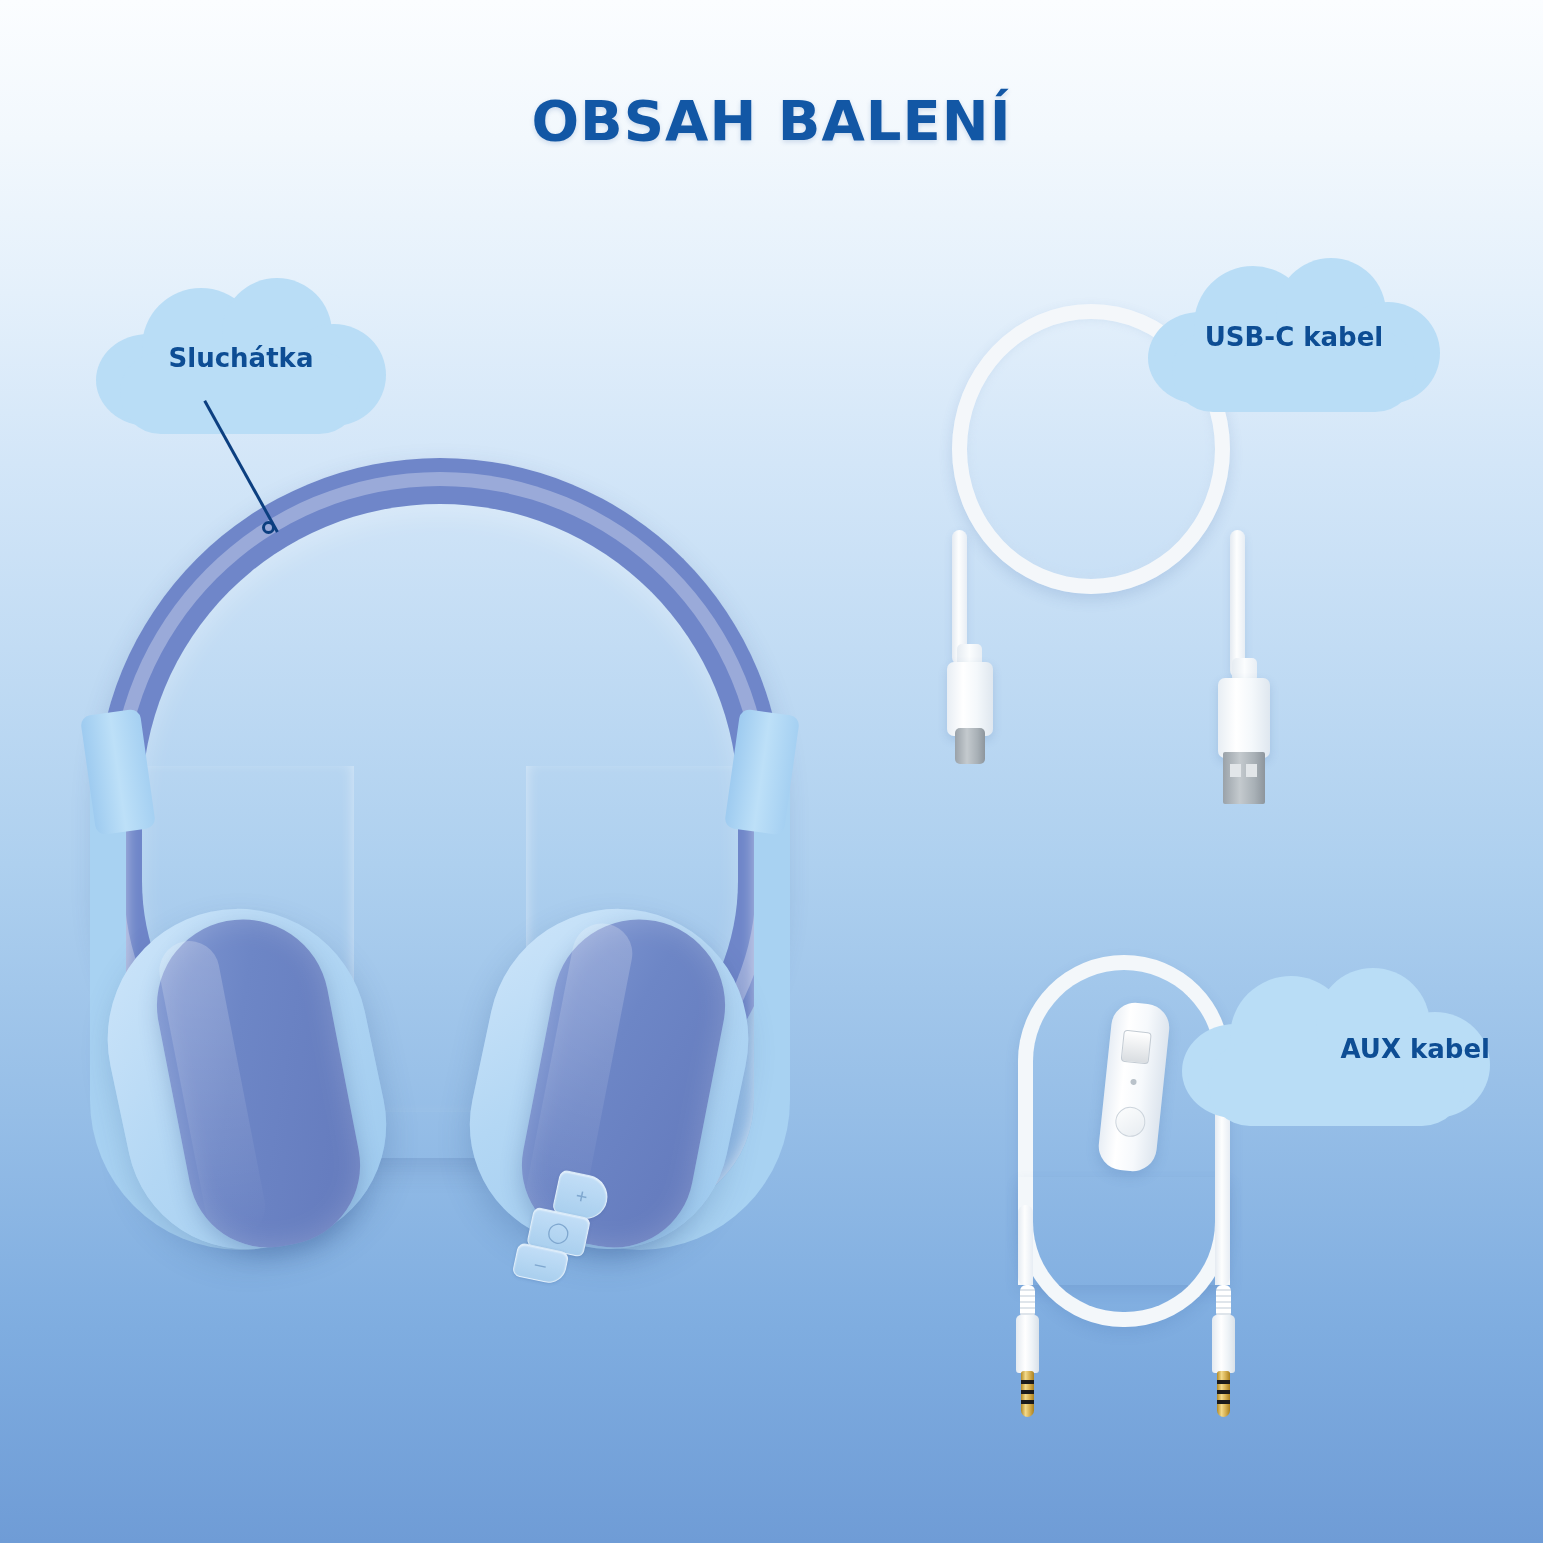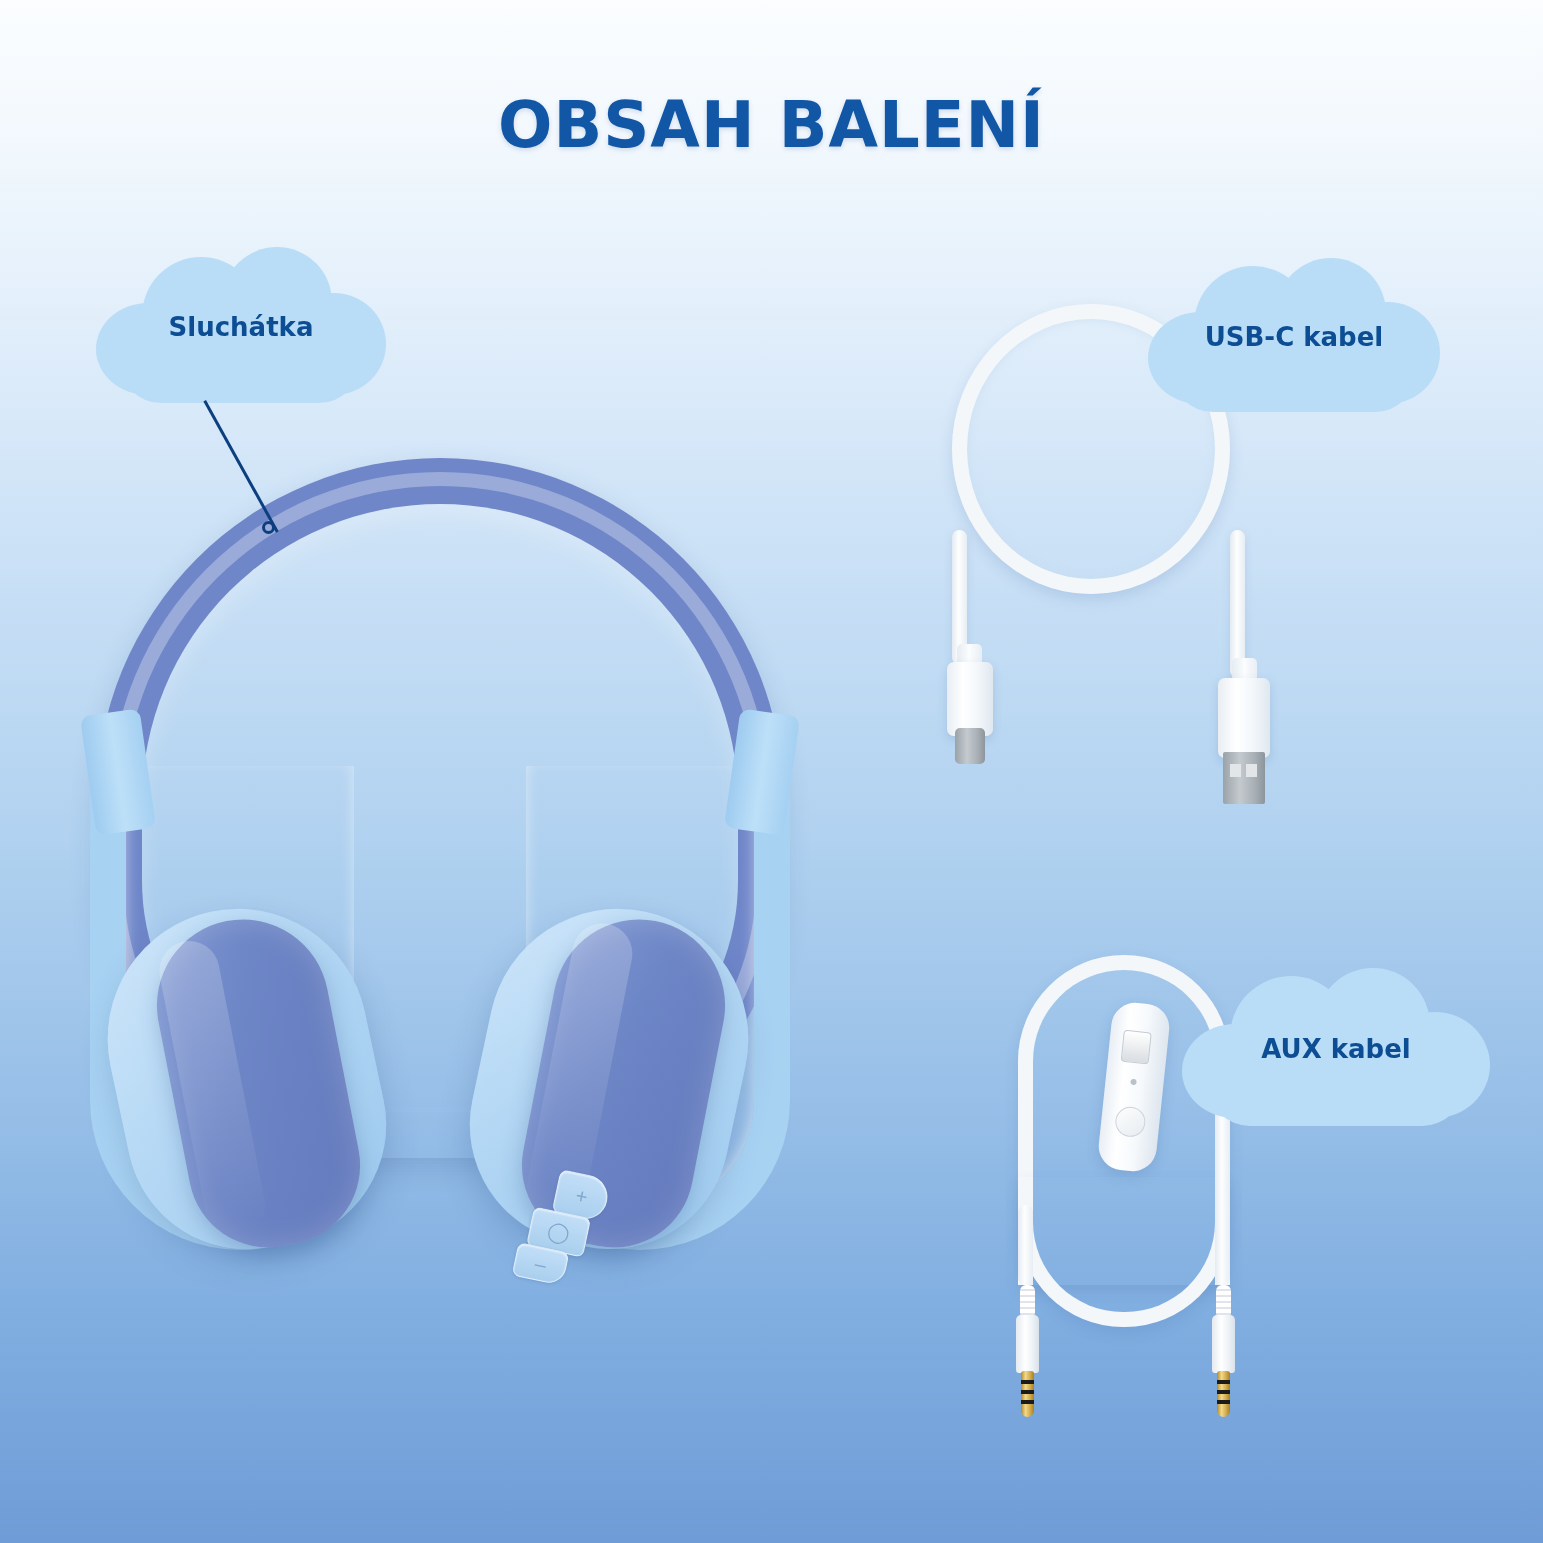--- a/index.html
+++ b/index.html
@@ -18,21 +18,21 @@
         #6f9cd6 100%);
     position:relative;
     overflow:hidden;
   }
 
   
   .title {
     position:absolute;
     top:88px; left:0; width:100%;
     text-align:center;
-    font-size:64px;
+    font-size:56px;
     font-weight:bold;
     letter-spacing:1px;
     color:#1257a5;
     font-family:"DejaVu Sans", sans-serif;
     text-shadow: 0 2px 5px rgba(30,80,150,.18);
   }
 
   
   .cloud {
     position:absolute;
@@ -49,23 +49,23 @@
   .cloud .label {
     position:relative;
     z-index:4;
     color:#0d4d94;
     font-size:26px;
     font-weight:600;
     white-space:nowrap;
     font-family:"DejaVu Sans", sans-serif;
   }
 
-  #cloud-headphones { left:96px; top:247px; width:290px; height:160px;align-items:center; }
+  #cloud-headphones { left:96px; top:278px; width:290px; height:160px;align-items:center; }
   #cloud-usbc       { left:1148px; top:258px; width:292px; height:158px; }
-  #cloud-aux        { left:1182px; top:968px; width:308px; height:162px; }
+  #cloud-aux        { left:1182px; top:968px; width:308px; height:162px;justify-content:flex-end; }
 
   .pointer-line {
     position:absolute;
     background:#0c3f80;
     transform-origin: top left;
     z-index:3;
   }
   .pointer-dot {
     position:absolute;
     width:13px; height:13px;

